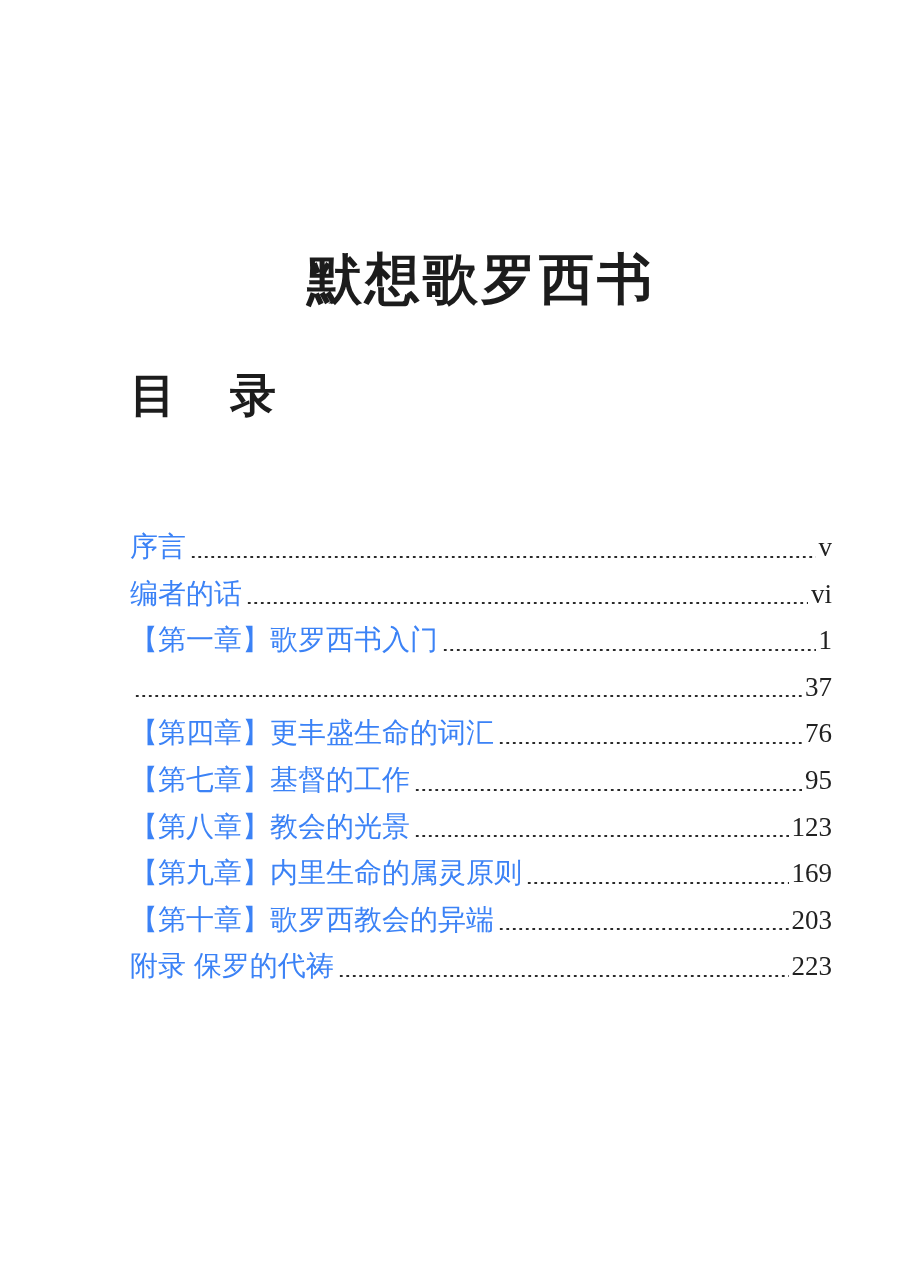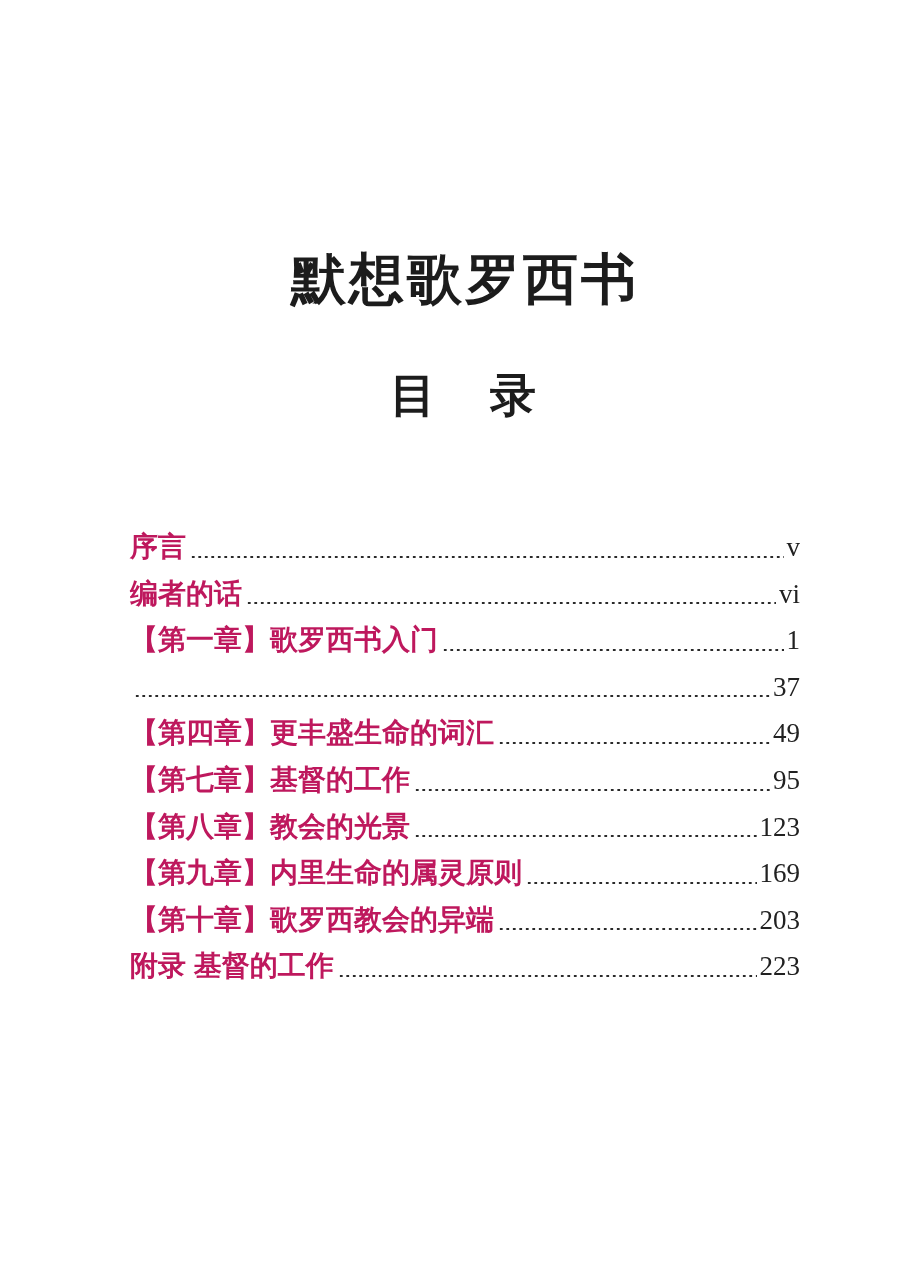--- a/index.html
+++ b/index.html
@@ -7,59 +7,58 @@
     padding: 0;
     background: #ffffff;
   }
   .page {
     position: relative;
     width: 900px;
     height: 1286px;
     background: #ffffff;
     overflow: hidden;
     box-sizing: border-box;
-    padding: 0 100px 0 130px;
+    padding: 0 68px 0 130px;
     color: #1f1f1f;
     font-family: "Liberation Sans", "DejaVu Sans", sans-serif;
   }
   .book-title {
     margin: 252px 0 0 0;
     font-size: 55px;
     font-weight: 700;
     line-height: 1;
     text-align: center;
     letter-spacing: 3px;
     white-space: pre;
     color: #1c1c1c;
   }
   .toc-heading {
     margin: 65px 0 0 0;
     font-size: 46px;
     font-weight: 600;
     line-height: 1;
-    text-align: center;
     letter-spacing: 4px;
     white-space: pre;
     color: #1c1c1c;
   }
   .toc {
     margin-top: 106px;
   }
   .toc-row {
     display: flex;
     align-items: baseline;
     height: 46.6px;
   }
   .toc-label {
     font-size: 28px;
     line-height: 46.6px;
-    font-weight: 700;
+    font-weight: 400;
     white-space: pre;
     flex: 0 0 auto;
-    color: #be185d;
+    color: #3b82f6;
   }
   .dot-leader {
     flex: 1 1 auto;
     align-self: flex-end;
     height: 4px;
     margin: 0 3px 12px 4px;
     background-image: radial-gradient(circle, #2a2a2a 1.2px, rgba(0,0,0,0) 1.5px);
     background-size: 6.5px 4px;
     background-position: left center;
     background-repeat: repeat-x;
@@ -101,21 +100,21 @@
 
 
   <div class="toc-row">
     <span class="dot-leader"></span>
     <span class="toc-page">37</span>
   </div>
 
   <div class="toc-row">
     <span class="toc-label">【第四章】更丰盛生命的词汇</span>
     <span class="dot-leader"></span>
-    <span class="toc-page">49</span>
+    <span class="toc-page">76</span>
   </div>
 
 
 
   <div class="toc-row">
     <span class="toc-label">【第七章】基督的工作</span>
     <span class="dot-leader"></span>
     <span class="toc-page">95</span>
   </div>
 
@@ -131,18 +130,18 @@
     <span class="toc-page">169</span>
   </div>
 
   <div class="toc-row">
     <span class="toc-label">【第十章】歌罗西教会的异端</span>
     <span class="dot-leader"></span>
     <span class="toc-page">203</span>
   </div>
 
   <div class="toc-row">
-    <span class="toc-label">附录 基督的工作</span>
+    <span class="toc-label">附录 保罗的代祷</span>
     <span class="dot-leader"></span>
     <span class="toc-page">223</span>
   </div>
 </div>
 </div>
 
 </body></html>

